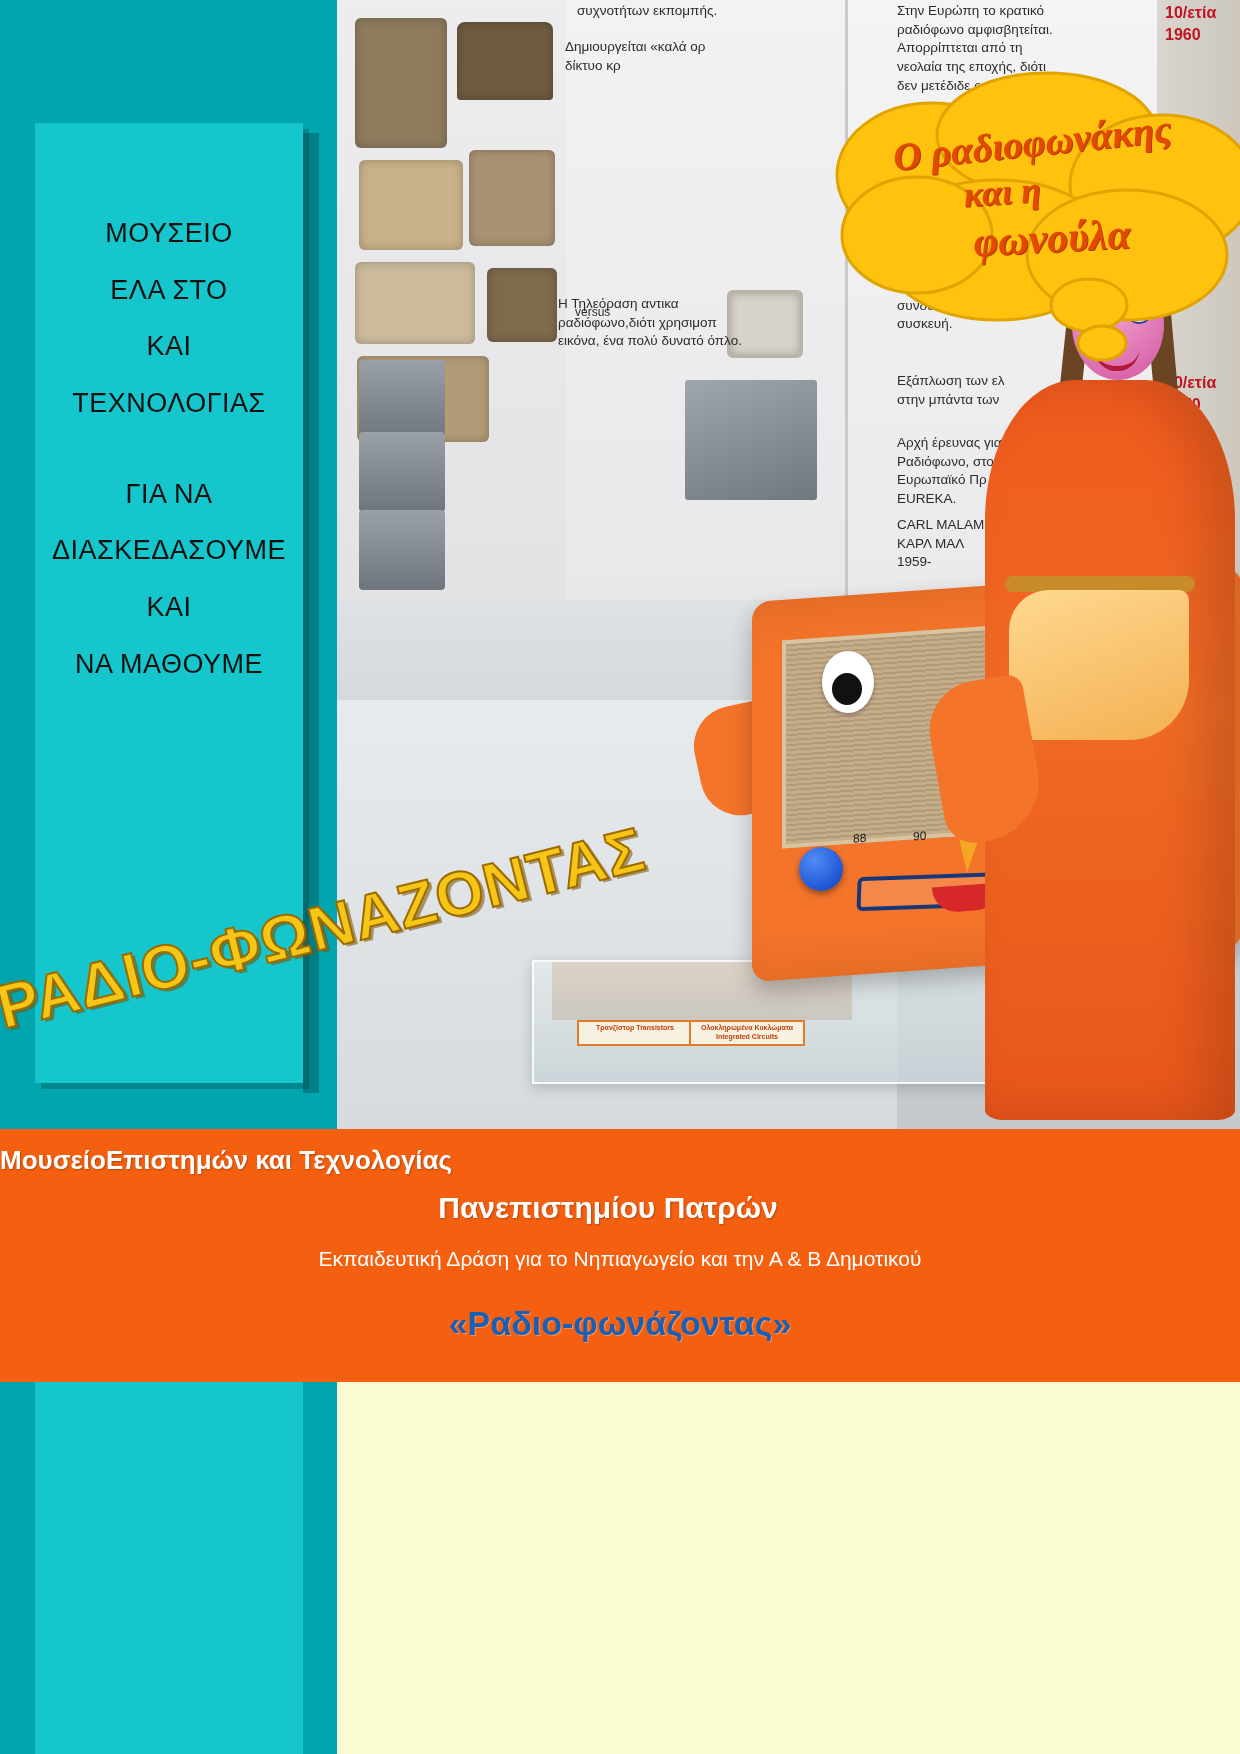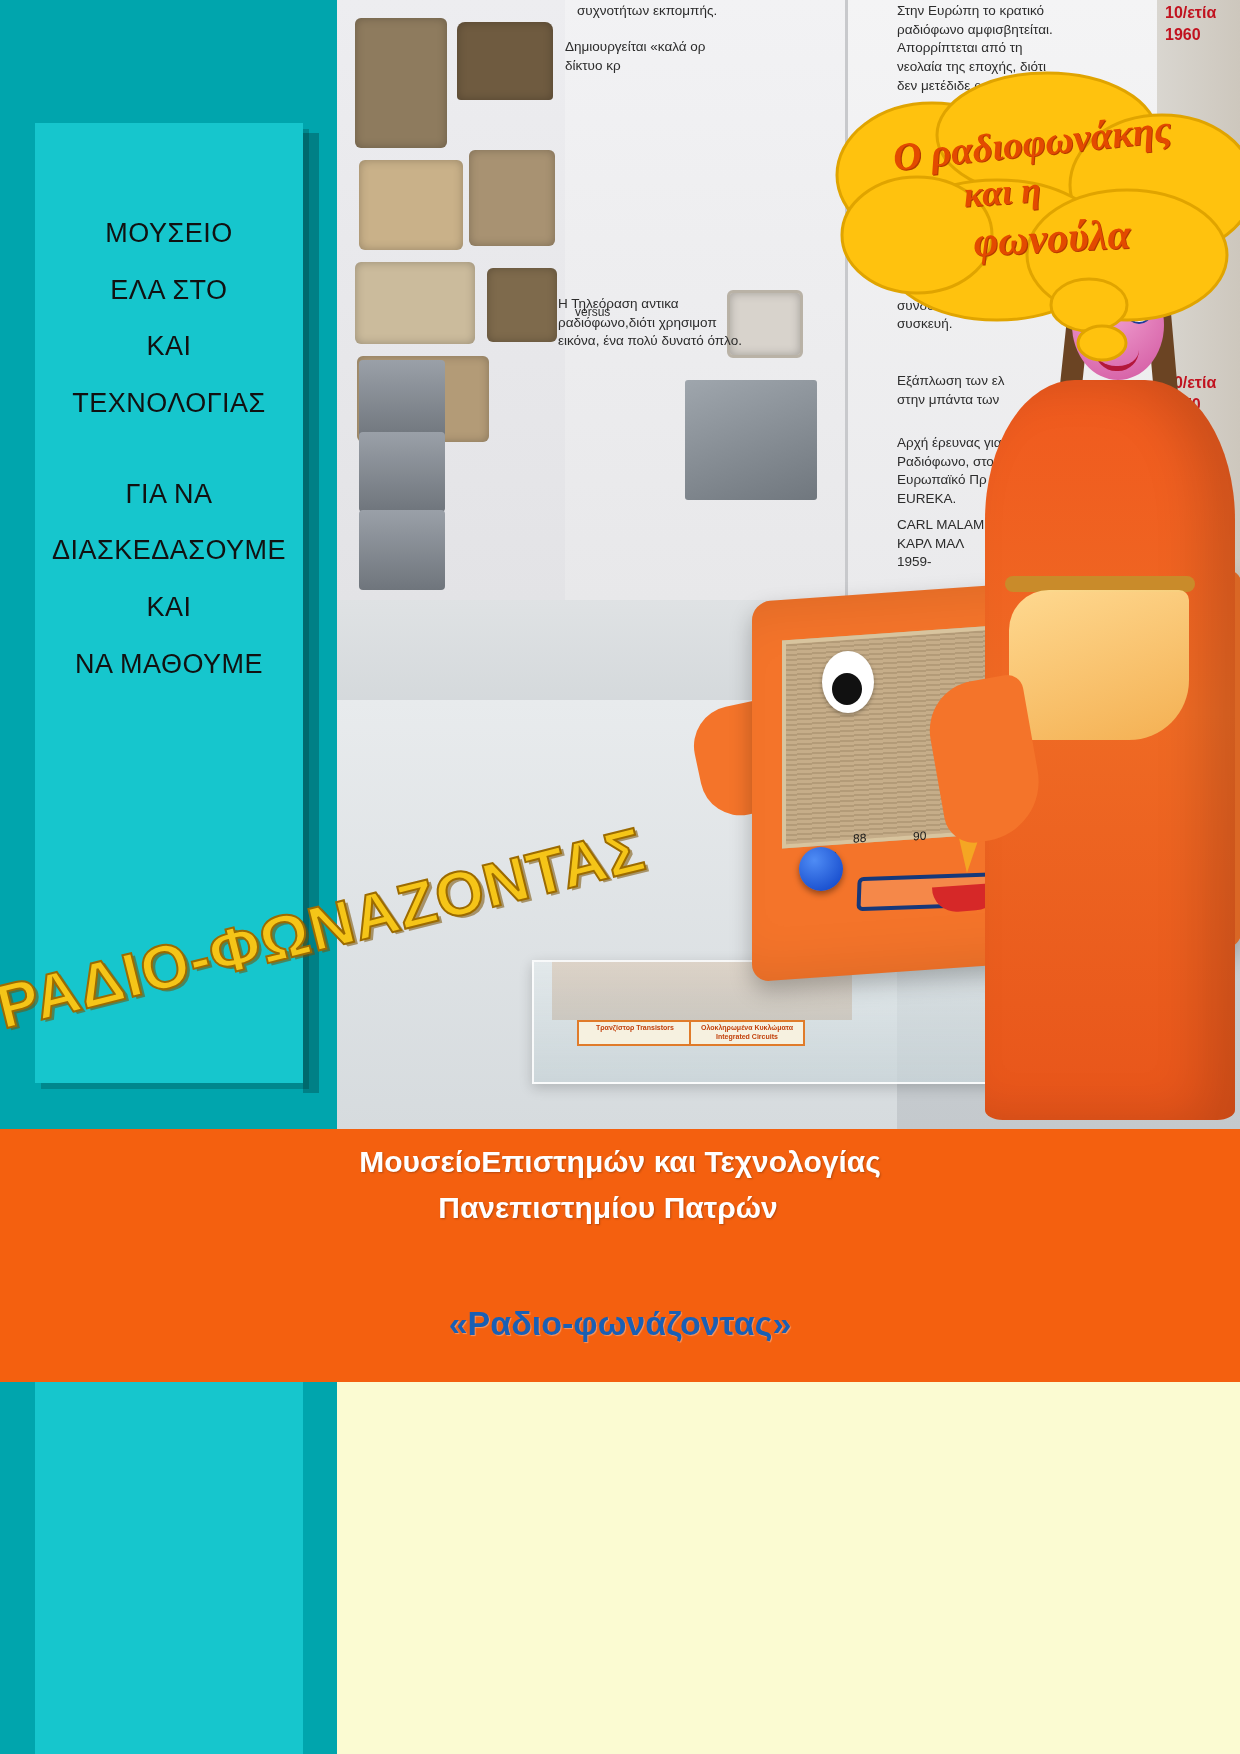--- a/index.html
+++ b/index.html
@@ -399,23 +399,22 @@
   }
 
   
   .orange-band {
     position: absolute;
     left: 0; top: 1129px; width: 1240px; height: 253px;
     background: #f4600f;
   }
   .ob-title {
     position: absolute; left: 0; top: 16px; width: 1240px;
-    text-align: center;
     color: #ffffff;
-    font-size: 30px;
+    font-size: 26px;
     font-weight: bold;
     text-shadow: 1px 1px 2px rgba(0,0,0,.25);
   }
   .ob-title2 {
     position: absolute; left: 0; top: 62px; width: 1216px;
     text-align: center;
     color: #ffffff;
     font-size: 30px;
     font-weight: bold;
     text-shadow: 1px 1px 2px rgba(0,0,0,.25);
@@ -626,20 +625,21 @@
     <div>ΔΙΑΣΚΕΔΑΣΟΥΜΕ</div>
     <div>ΚΑΙ</div>
     <div>ΝΑ ΜΑΘΟΥΜΕ</div>
   </div>
 
   <div class="wordart">ΡΑΔΙΟ-ΦΩΝΑΖΟΝΤΑΣ</div>
 
   <div class="orange-band">
     <div class="ob-title">ΜουσείοΕπιστημών και Τεχνολογίας</div>
     <div class="ob-title2">Πανεπιστημίου Πατρών</div>
+    <div class="ob-sub">Εκπαιδευτική Δράση για το Νηπιαγωγείο και την Α &amp; Β Δημοτικού</div>
     <div class="ob-quote">«Ραδιο-φωνάζοντας»</div>
   </div>
 
   <div class="footer-teal"></div>
   <div class="footer-teal-inner"></div>
   <div class="footer-right"></div>
 
 </div>
 
 </body></html>

